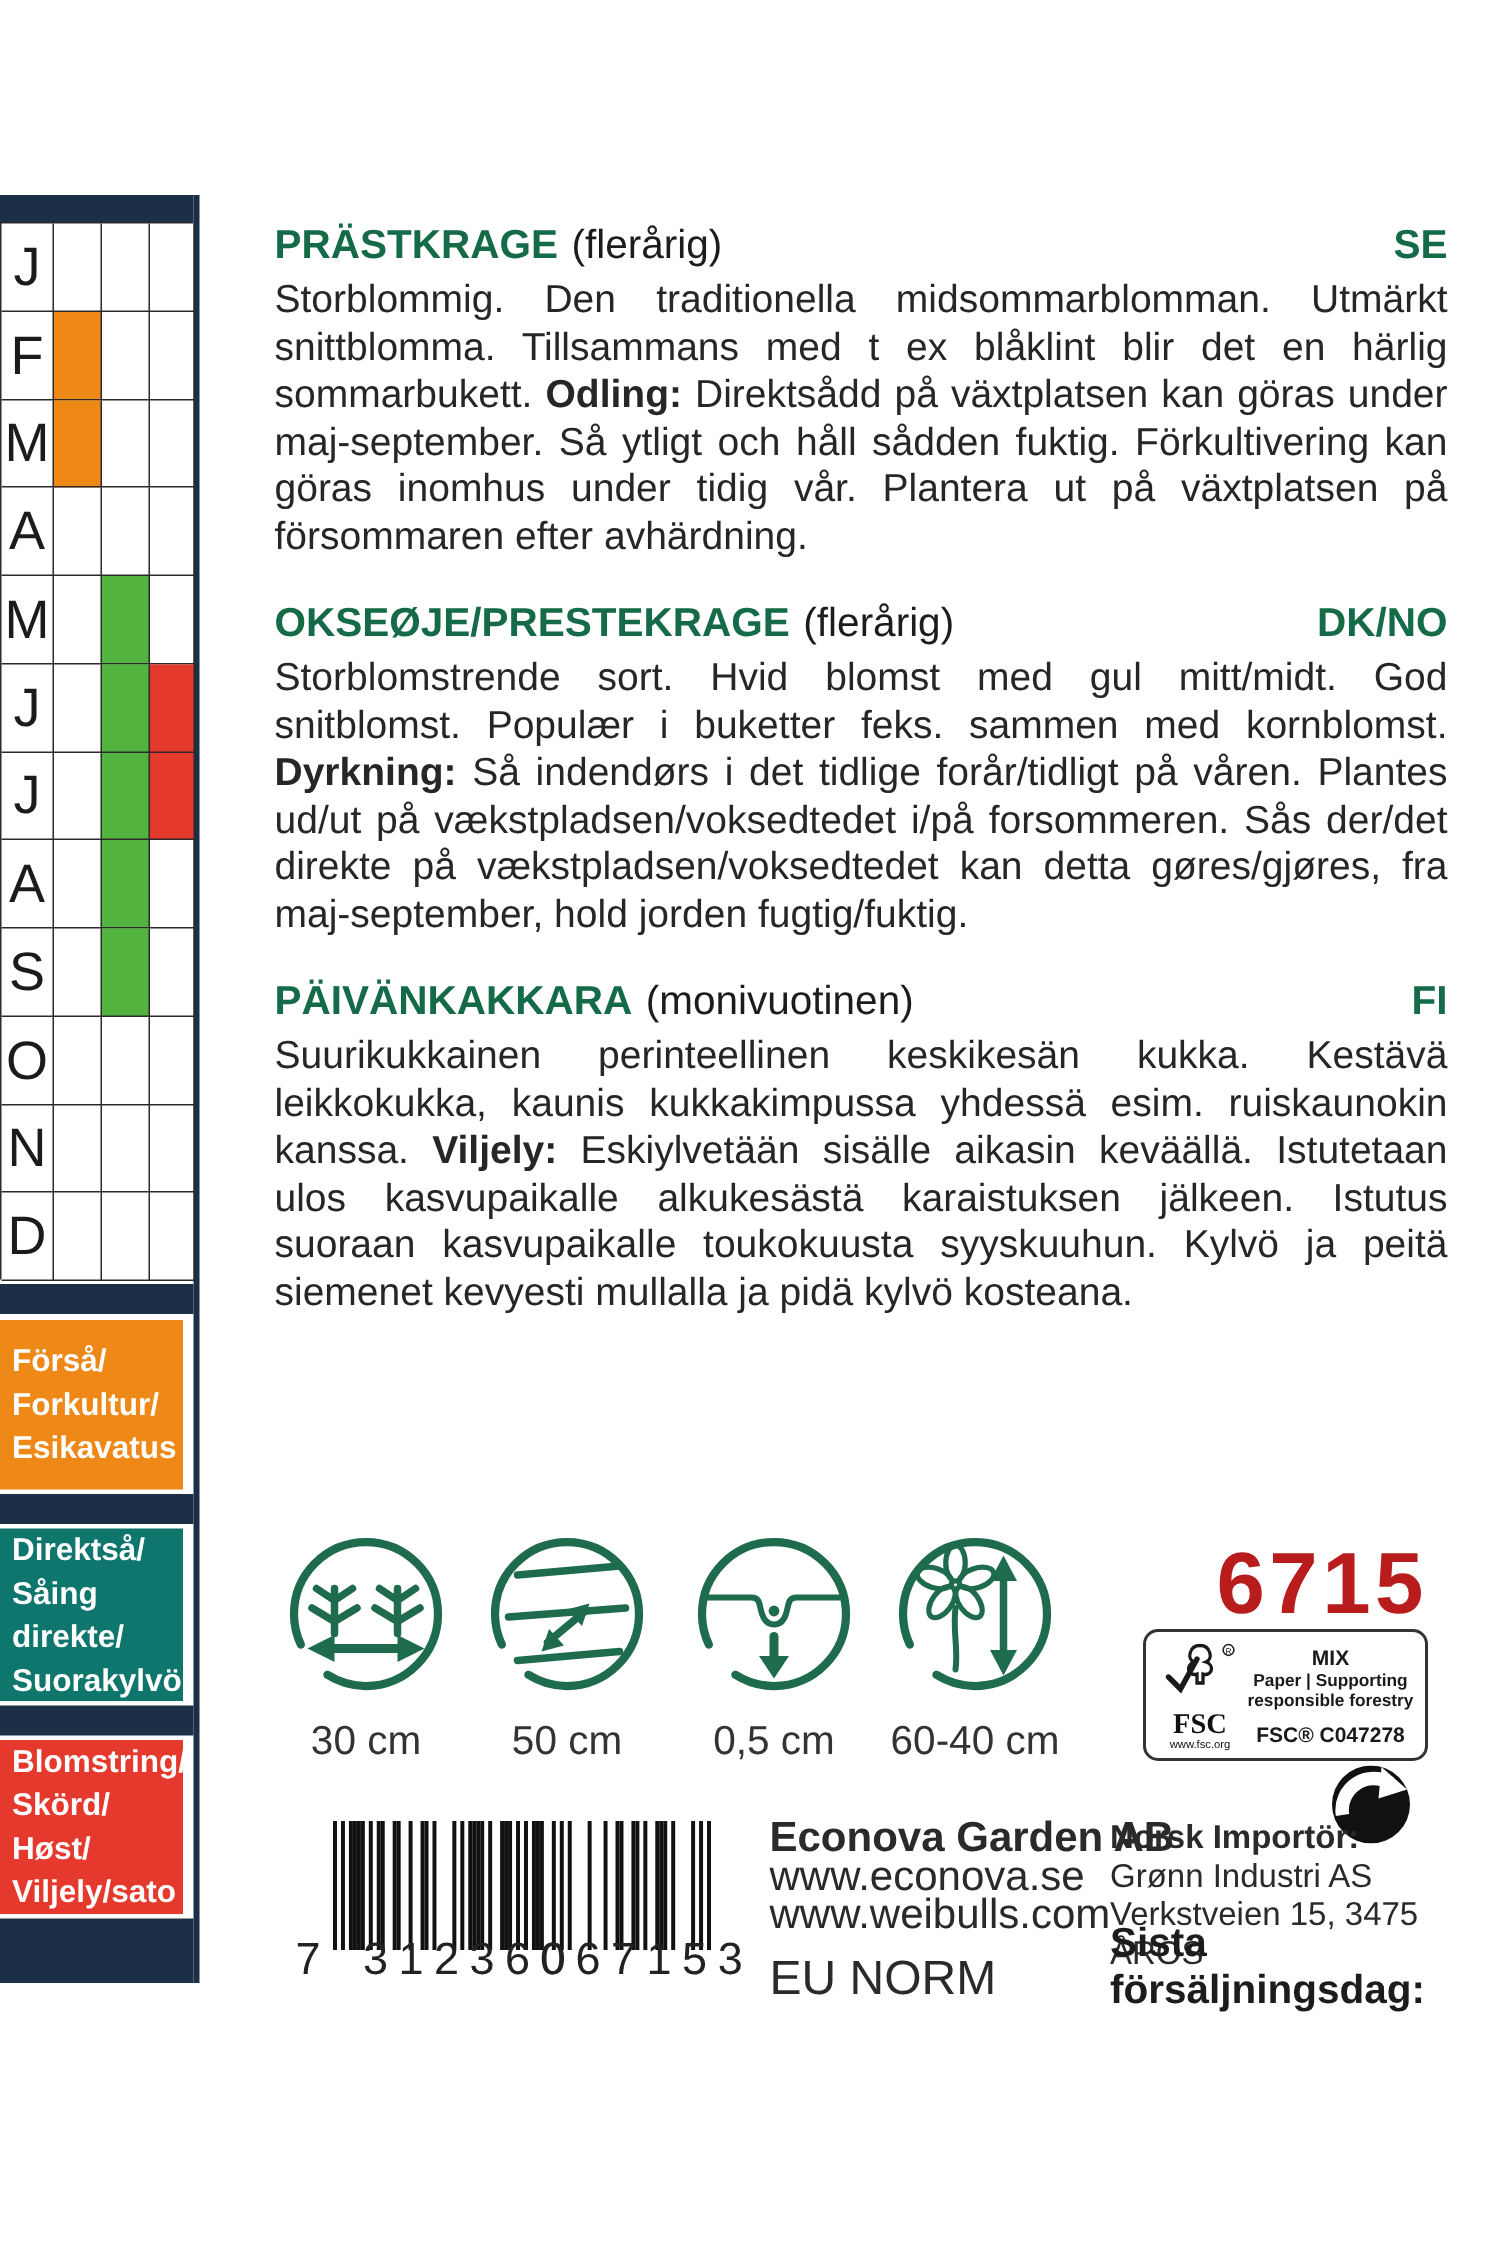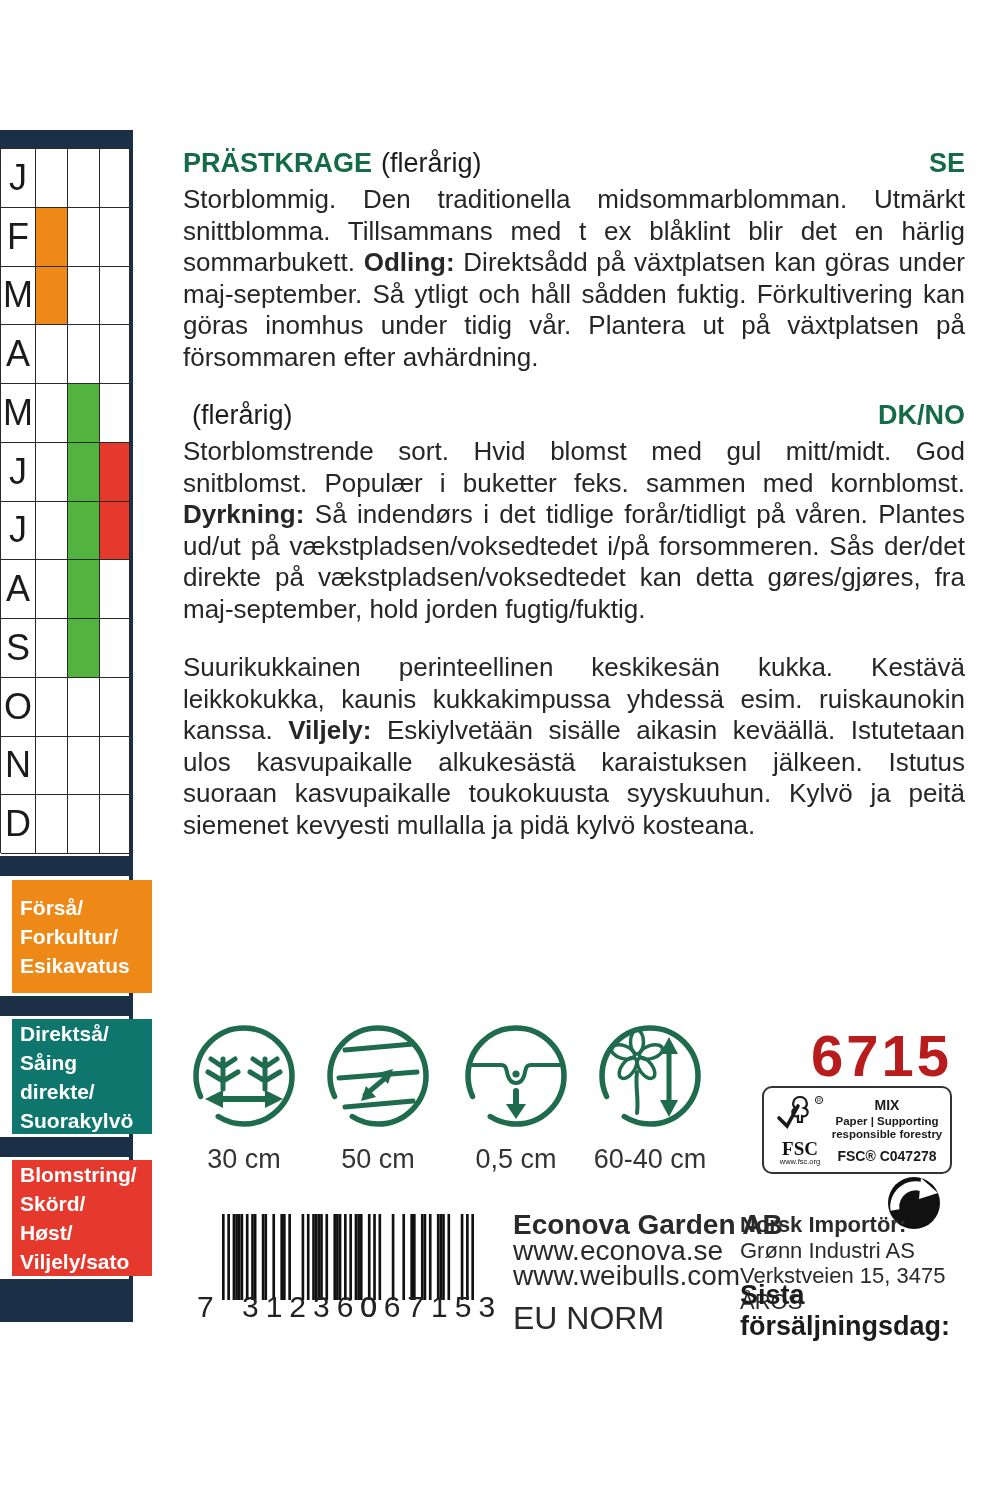--- a/index.html
+++ b/index.html
@@ -20,21 +20,21 @@
     display:grid;grid-template-columns:35px 32px 32px 30px;grid-auto-rows:58.75px;
     border-left:1px solid #2a2a2a;border-top:1px solid #2a2a2a;
   }
   .cal-cell{border-right:1px solid #2a2a2a;border-bottom:1px solid #2a2a2a;}
   .cal-letter{
     display:flex;align-items:center;justify-content:center;
     font-size:36px;color:#1b1b1b;
   }
   .nav-sep{position:absolute;left:0;width:129px;background:var(--navy);}
   .legend-block{
-    position:absolute;left:12px;width:140px;display:flex;flex-direction:column;justify-content:center;
+    position:absolute;left:0;width:122px;display:flex;flex-direction:column;justify-content:center;
     padding-left:8px;color:#fff;font-weight:bold;font-size:21px;line-height:29px;
   }
   
   .main{position:absolute;left:183px;top:148px;width:782px;}
   .sec-head{display:flex;align-items:baseline;font-size:27px;margin-bottom:5px;}
   .sec-title{color:var(--title-green);font-weight:bold;}
   .sec-variant{color:#1c1c1c;font-weight:normal;margin-left:9px;margin-right:auto;}
   .sec-lang{color:var(--title-green);font-weight:bold;}
   .sec-body{font-size:26px;line-height:31.5px;text-align:justify;color:#262626;margin:0 0 27px 0;}
   .yield{font-size:26px;margin-top:6px;}
@@ -157,27 +157,33 @@
     <div class="sec-head">
       <span class="sec-title">PRÄSTKRAGE</span>
       <span class="sec-variant">(flerårig)</span>
       <span class="sec-lang">SE</span>
     </div>
     <p class="sec-body"><span>Storblommig. Den traditionella midsommarblomman. Utmärkt snittblomma. Tillsammans med t ex blåklint blir det en härlig sommarbukett. </span><b>Odling:</b><span> Direktsådd på växtplatsen kan göras under maj-september. Så ytligt och håll sådden fuktig. Förkultivering kan göras inomhus under tidig vår. Plantera ut på växtplatsen på försommaren efter avhärdning.</span></p>
   </section>
 
   <section>
     <div class="sec-head">
+      <span class="sec-title">OKSEØJE/PRESTEKRAGE</span>
       <span class="sec-variant">(flerårig)</span>
       <span class="sec-lang">DK/NO</span>
     </div>
     <p class="sec-body"><span>Storblomstrende sort. Hvid blomst med gul mitt/midt. God snitblomst. Populær i buketter feks. sammen med kornblomst. </span><b>Dyrkning:</b><span> Så indendørs i det tidlige forår/tidligt på våren. Plantes ud/ut på vækstpladsen/voksedtedet i/på forsommeren. Sås der/det direkte på vækstpladsen/voksedtedet kan detta gøres/gjøres, fra maj-september, hold jorden fugtig/fuktig.</span></p>
   </section>
 
   <section>
+    <div class="sec-head">
+      <span class="sec-title">PÄIVÄNKAKKARA</span>
+      <span class="sec-variant">(monivuotinen)</span>
+      <span class="sec-lang">FI</span>
+    </div>
     <p class="sec-body"><span>Suurikukkainen perinteellinen keskikesän kukka. Kestävä leikkokukka, kaunis kukkakimpussa yhdessä esim. ruiskaunokin kanssa. </span><b>Viljely:</b><span> Eskiylvetään sisälle aikasin keväällä. Istutetaan ulos kasvupaikalle alkukesästä karaistuksen jälkeen. Istutus suoraan kasvupaikalle toukokuusta syyskuuhun. Kylvö ja peitä siemenet kevyesti mullalla ja pidä kylvö kosteana.</span></p>
   </section>
 
 </main>
 
 <div class="pictos">
 
   <div class="icon-item" style="left:184px;top:1023px;">
     <span>
       <svg width="106" height="106" viewBox="0 0 106 106">

